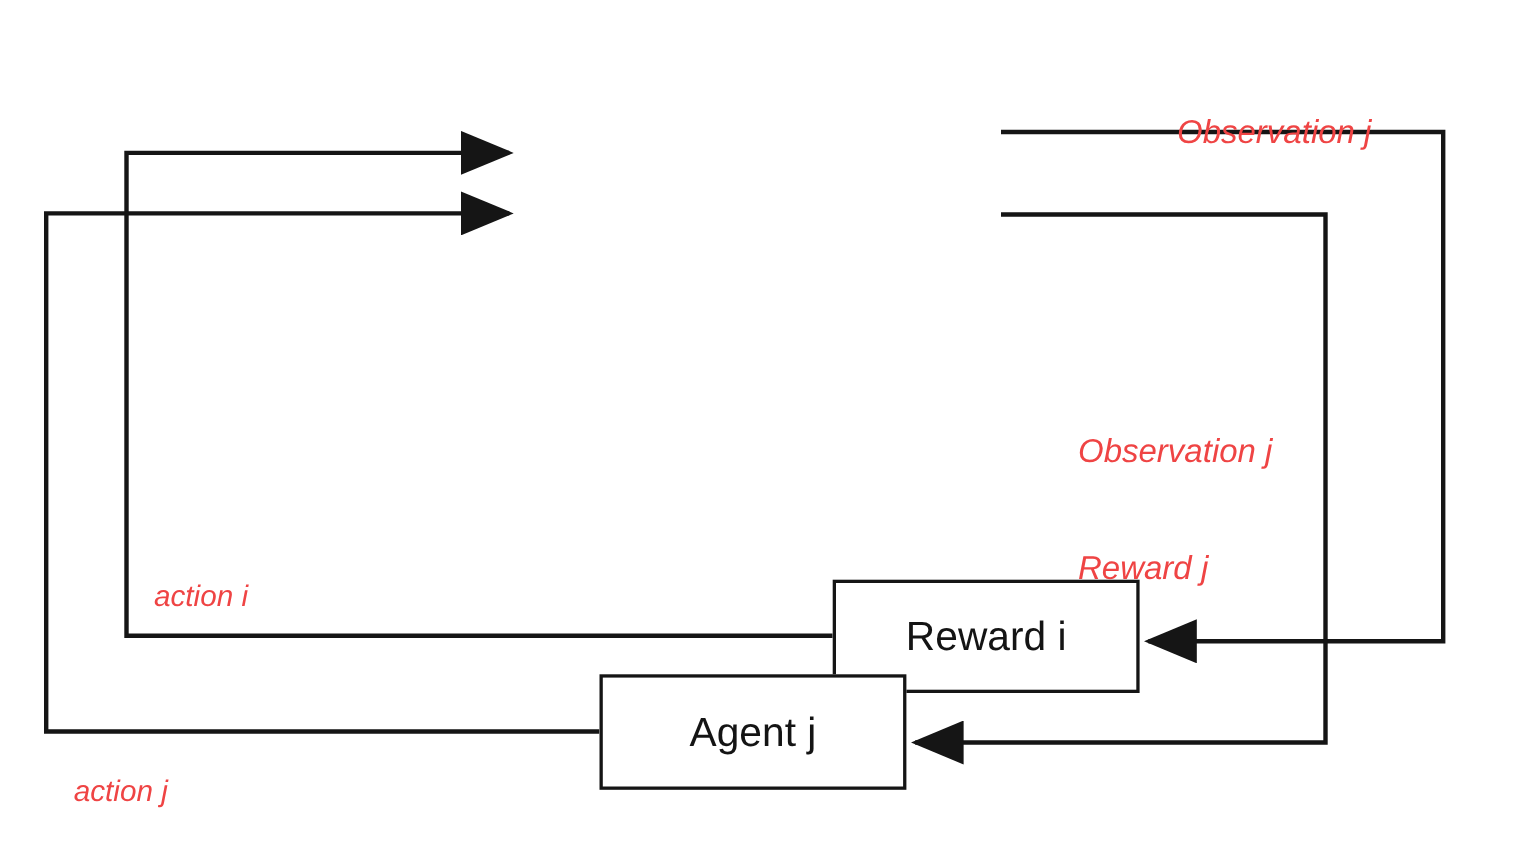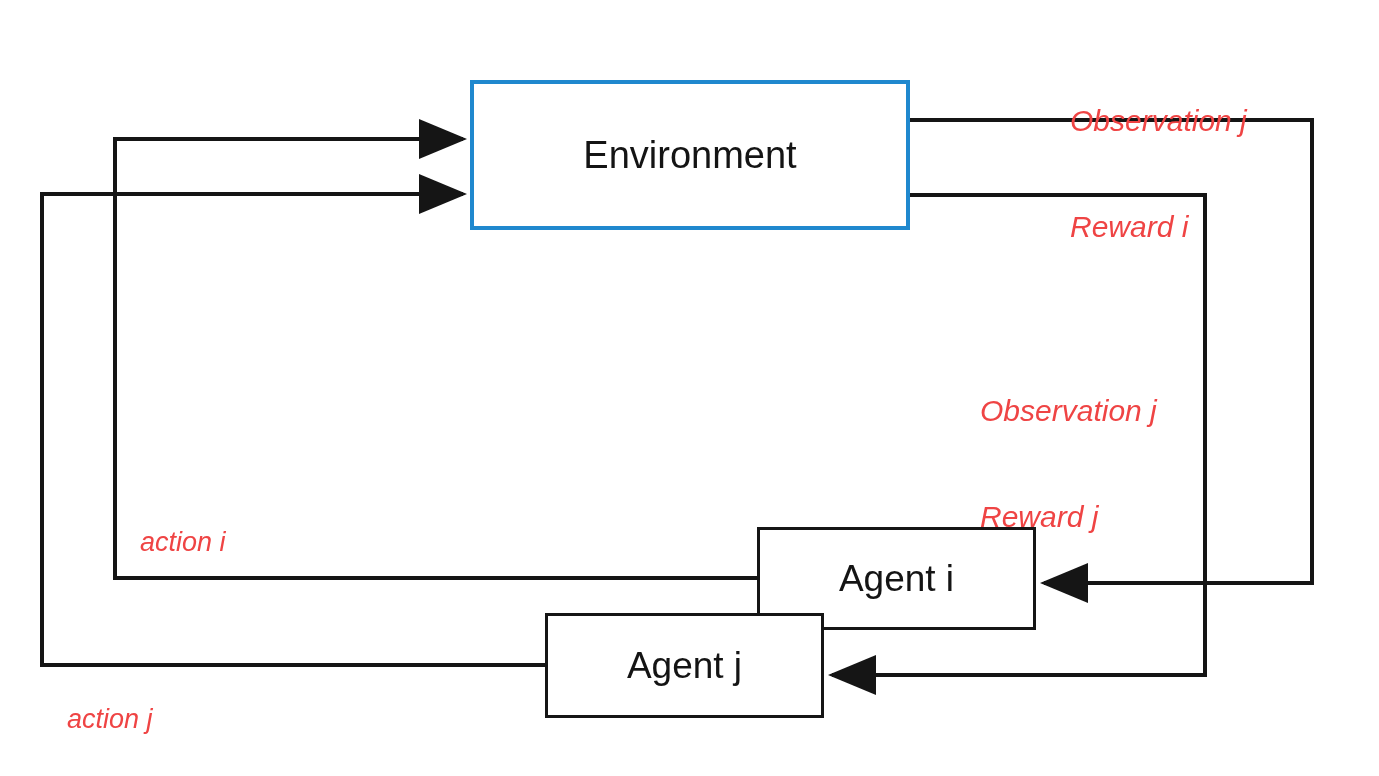--- a/index.html
+++ b/index.html
@@ -117,35 +117,31 @@
 
     <path d="M 757 578 L 115 578 L 115 139 L 463 139" fill="none" stroke="#151515" stroke-width="4" stroke-linecap="butt" stroke-linejoin="miter" marker-end="url(#arrow-right)"></path>
 
     <path d="M 545 665 L 42 665 L 42 194 L 463 194" fill="none" stroke="#151515" stroke-width="4" stroke-linecap="butt" stroke-linejoin="miter" marker-end="url(#arrow-right)"></path>
 
     <path d="M 910 120 L 1312 120 L 1312 583 L 1044 583" fill="none" stroke="#151515" stroke-width="4" stroke-linecap="butt" stroke-linejoin="miter" marker-end="url(#arrow-left)"></path>
 
     <path d="M 910 195 L 1205 195 L 1205 675 L 832 675" fill="none" stroke="#151515" stroke-width="4" stroke-linecap="butt" stroke-linejoin="miter" marker-end="url(#arrow-left)"></path>
   </svg>
 
-  <div class="node" id="env-node">
-    <span class="node-label">Environment</span>
-  </div>
 
   <div class="node" id="agent-i-node">
-    <span class="node-label">Agent i</span>
+    <span class="node-label">Reward i</span>
   </div>
 
   <div class="node" id="agent-j-node">
     <span class="node-label">Agent j</span>
   </div>
 
   <div class="edge-label" id="label-obs-reward-i">
     <span class="edge-label-line">Observation j</span>
-    <span class="edge-label-line">Reward i</span>
   </div>
 
   <div class="edge-label" id="label-obs-reward-j">
     <span class="edge-label-line">Observation j</span>
     <span class="edge-label-line">Reward j</span>
   </div>
 
   <div class="edge-label" id="label-action-i">action i</div>
 
   <div class="edge-label" id="label-action-j">action j</div>

